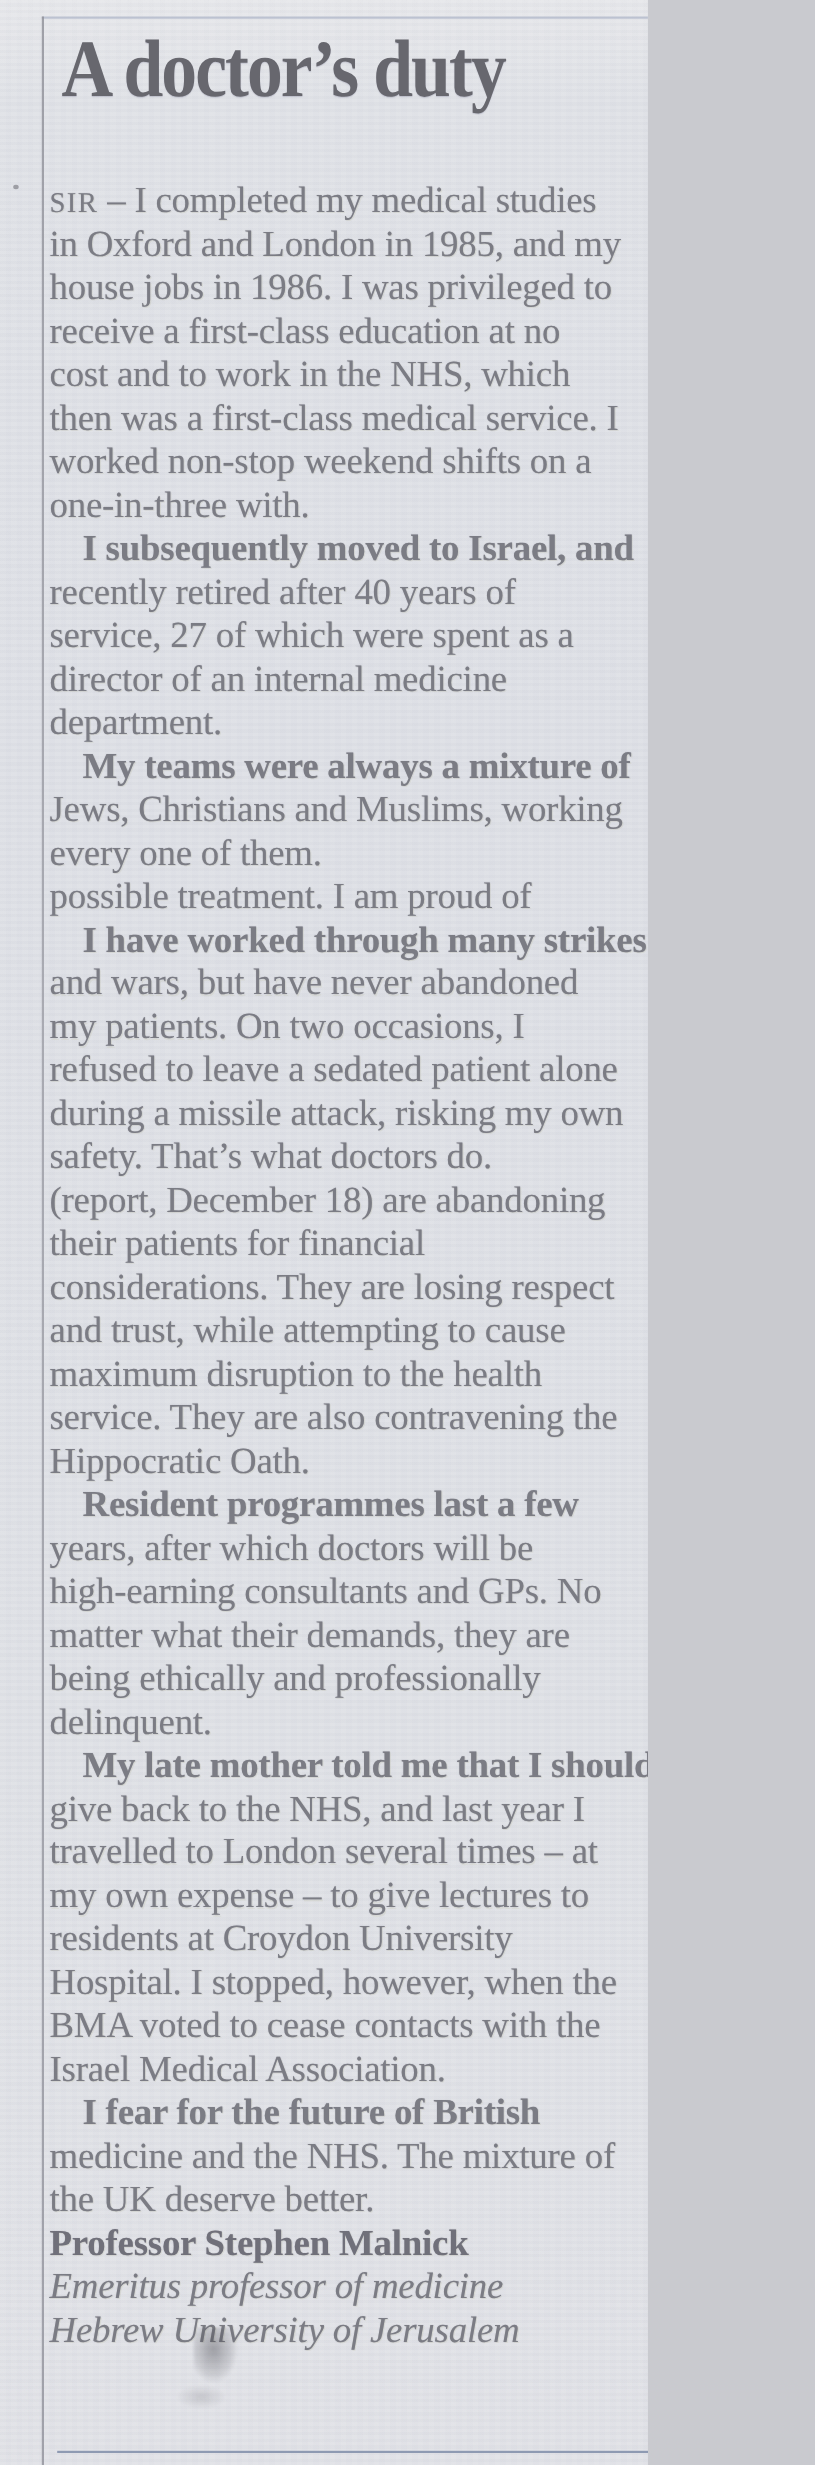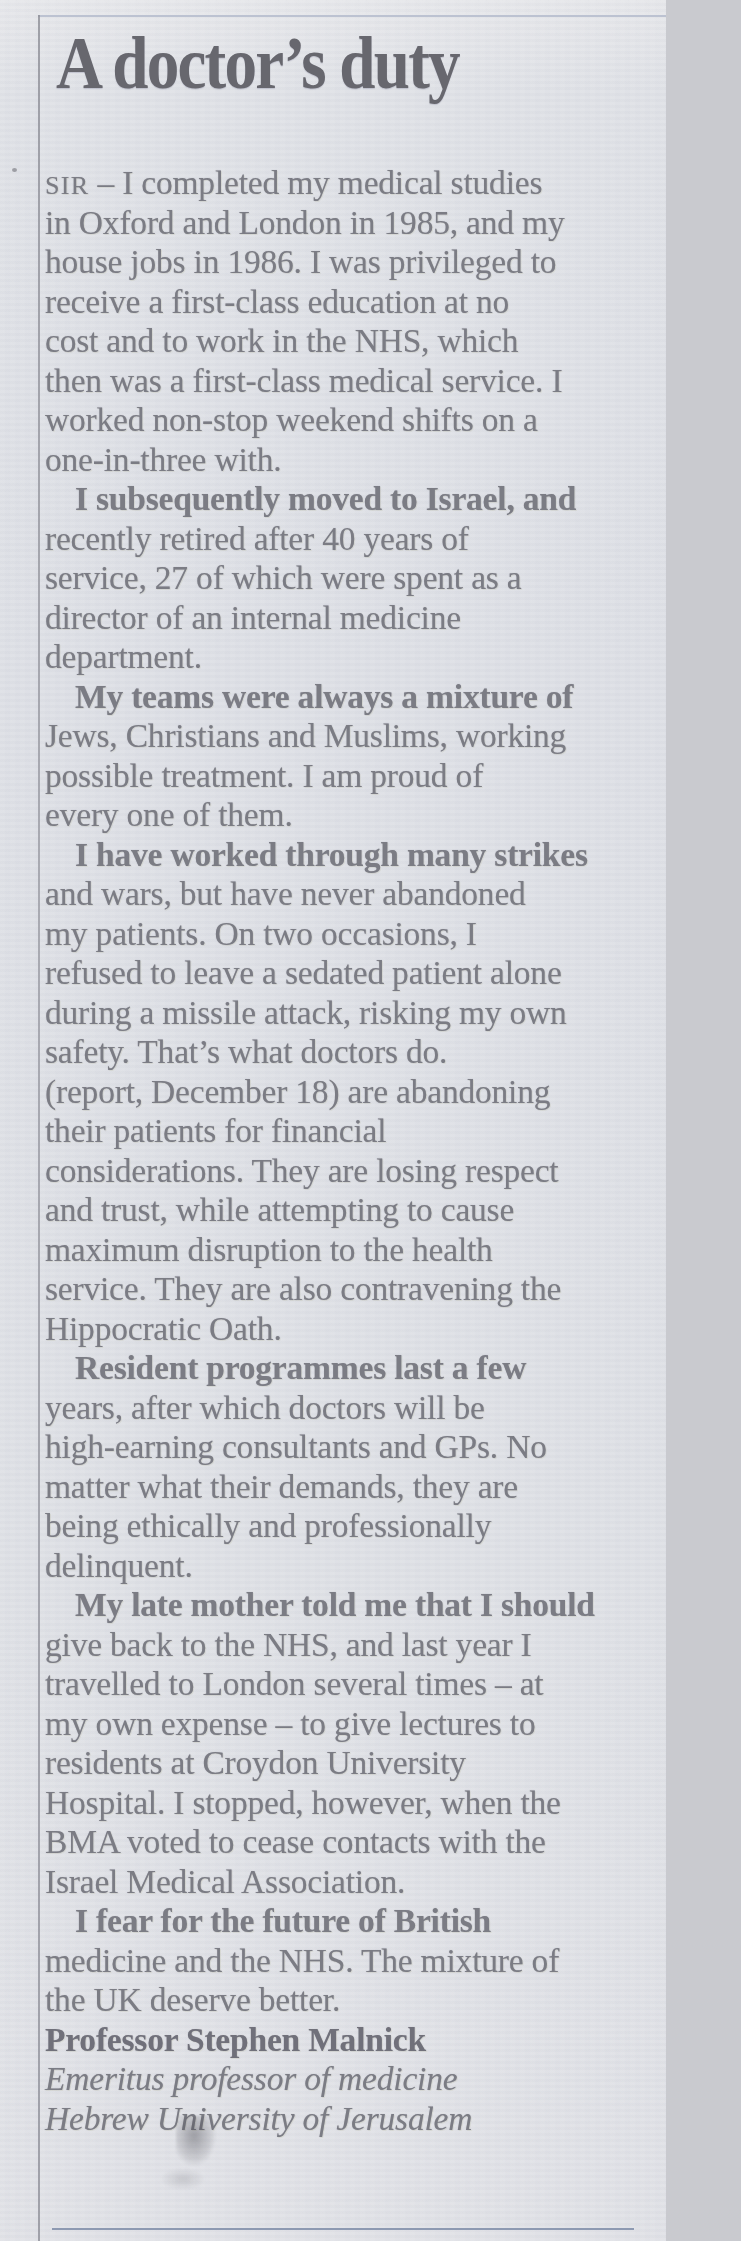--- a/index.html
+++ b/index.html
@@ -1,18 +1,18 @@
 <!DOCTYPE html>
 <html><head>
 <meta charset="utf-8">
 <style>
   html,body{margin:0;padding:0;background:#c9cacf;}
   .page{
     position:relative;
-    width:666px;height:2241px;
+    width:589px;height:2241px;
     background:linear-gradient(180deg,#e7e8eb 0%,#e0e2e7 4%,#dee0e6 30%,#dfe1e6 70%,#e1e2e7 100%);
     overflow:hidden;
     font-family:"Liberation Serif","DejaVu Serif",serif;
   }
   
   .page::before{
     content:"";position:absolute;inset:0;pointer-events:none;
     background:
       repeating-linear-gradient(0deg, rgba(255,255,255,0.035) 0 3px, rgba(140,146,165,0.030) 3px 6px),
       repeating-linear-gradient(90deg, rgba(255,255,255,0.02) 0 5px, rgba(150,150,165,0.02) 5px 10px);
@@ -93,22 +93,22 @@
       <div>
         <div class="line indent">I subsequently moved to Israel, and</div>
         <div class="line">recently retired after 40 years of</div>
         <div class="line">service, 27 of which were spent as a</div>
         <div class="line">director of an internal medicine</div>
         <div class="line">department.</div>
       </div>
       <div>
         <div class="line indent">My teams were always a mixture of</div>
         <div class="line">Jews, Christians and Muslims, working</div>
+        <div class="line">every one of them.</div>
         <div class="line">possible treatment. I am proud of</div>
-        <div class="line">every one of them.</div>
       </div>
       <div>
         <div class="line indent">I have worked through many strikes</div>
         <div class="line">and wars, but have never abandoned</div>
         <div class="line">my patients. On two occasions, I</div>
         <div class="line">refused to leave a sedated patient alone</div>
         <div class="line">during a missile attack, risking my own</div>
         <div class="line">safety. That’s what doctors do.</div>
       </div>
       <div>

